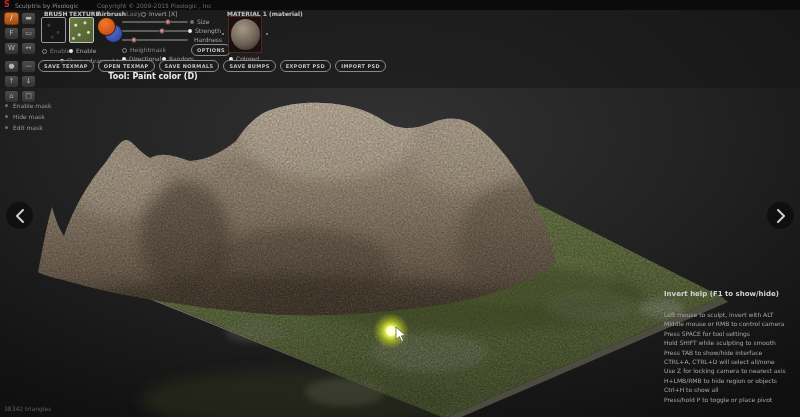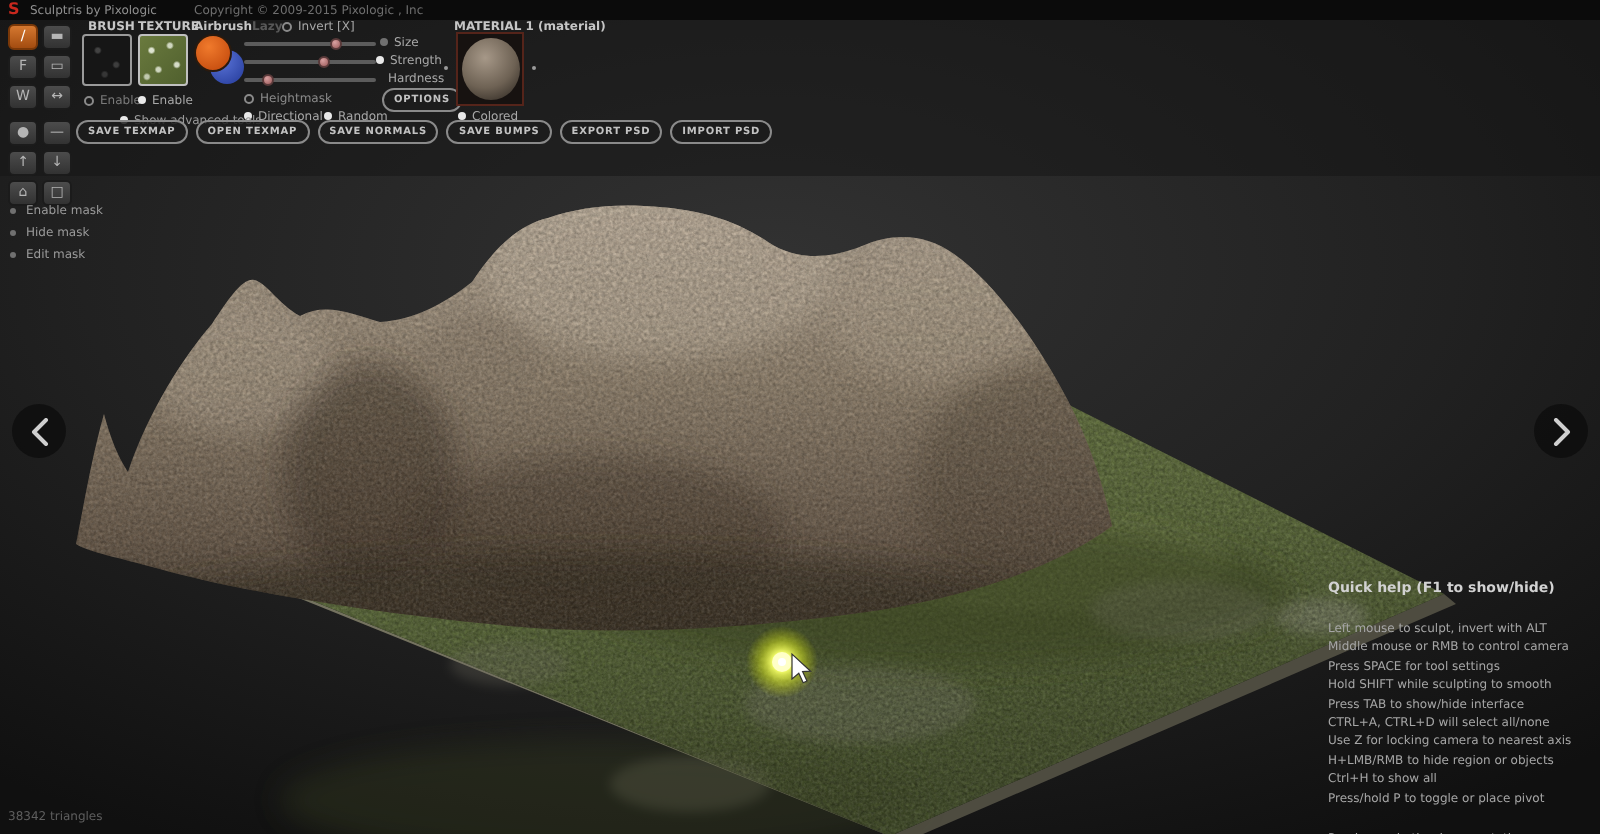--- a/index.html
+++ b/index.html
@@ -261,24 +261,25 @@
 
     <div class="pillrow">
       <span class="pill">SAVE TEXMAP</span>
       <span class="pill">OPEN TEXMAP</span>
       <span class="pill">SAVE NORMALS</span>
       <span class="pill">SAVE BUMPS</span>
       <span class="pill">EXPORT PSD</span>
       <span class="pill">IMPORT PSD</span>
     </div>
 
+    <div class="toolstatus">Tool: Paint color (D)</div>
   </div>
 
   <div class="quickhelp">
-    <div class="qh-title">Quick help (F1 to show/hide)</div>
+    <div class="qh-title">Invert help (F1 to show/hide)</div>
     <div class="qh-line">Left mouse to sculpt, invert with ALT</div>
     <div class="qh-line">Middle mouse or RMB to control camera</div>
     <div class="qh-line">Press SPACE for tool settings</div>
     <div class="qh-line">Hold SHIFT while sculpting to smooth</div>
     <div class="qh-line">Press TAB to show/hide interface</div>
     <div class="qh-line">CTRL+A, CTRL+D will select all/none</div>
     <div class="qh-line">Use Z for locking camera to nearest axis</div>
     <div class="qh-line">H+LMB/RMB to hide region or objects</div>
     <div class="qh-line">Ctrl+H to show all</div>
     <div class="qh-line">Press/hold P to toggle or place pivot</div>

